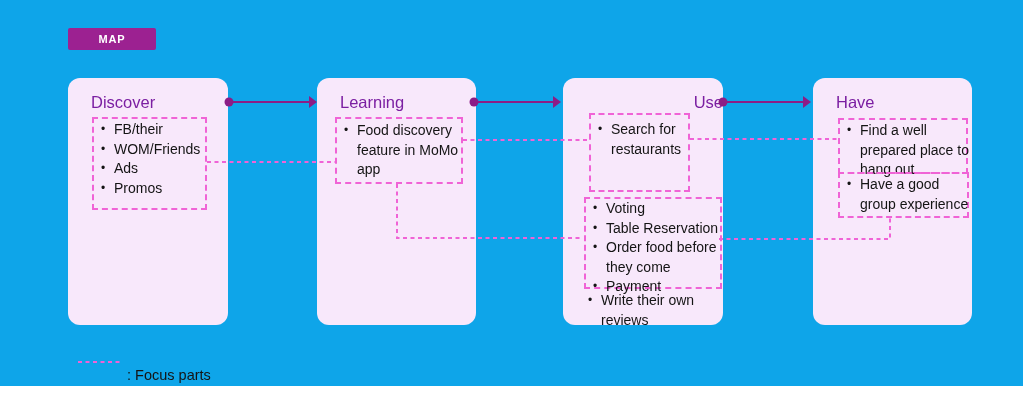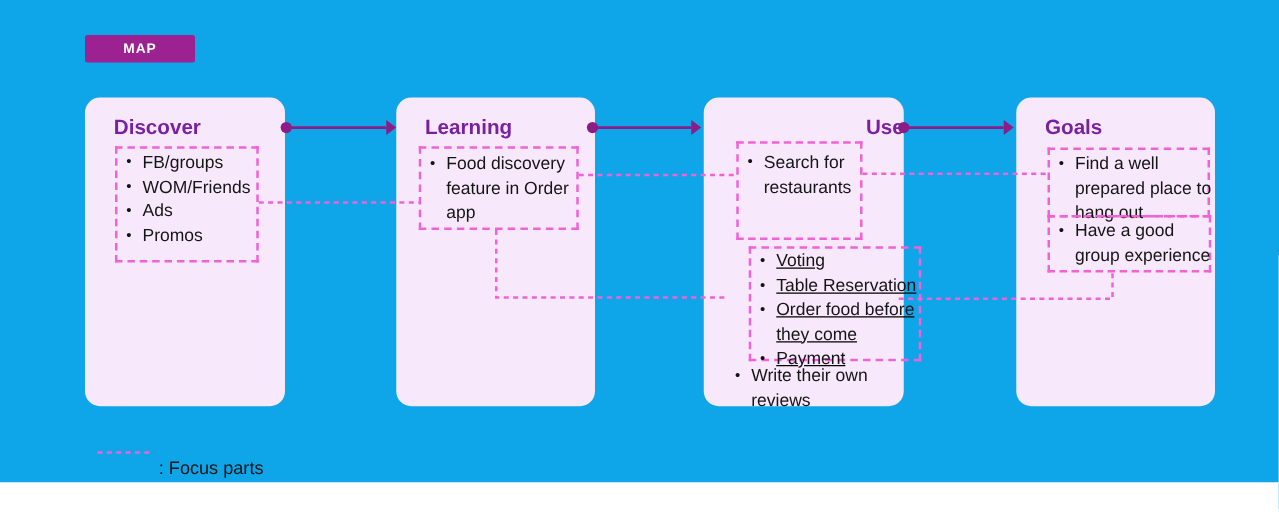--- a/index.html
+++ b/index.html
@@ -15,31 +15,31 @@
   }
   .card{
     position:absolute;top:78px;height:247px;
     background:var(--card-bg,#F8E8FB);border-radius:12px;
   }
   #card-discover{left:68px;width:160px;}
   #card-learning{left:317px;width:159px;}
   #card-use{left:563px;width:160px;text-align:right;}
   #card-goals{left:813px;width:159px;}
   .card h2{
-    margin:0;padding:15px 0 0 23px;font-size:16.5px;font-weight:700;
+    margin:0;padding:15px 0 0 23px;font-size:16.5px;font-weight:400;
     color:var(--heading,#7B1FA2);
   }
   .focus-box{
     position:absolute;border:2px dashed var(--focus-dashed,#F063D6);
     box-sizing:border-box;
   }
   #box-d1{left:92px;top:117px;width:115px;height:93px;}
   #box-l1{left:335px;top:117px;width:128px;height:67px;}
   #box-u1{left:589px;top:113px;width:101px;height:79px;}
-  #box-u2{left:599px;top:197px;width:138px;height:92px;text-decoration:underline;}
+  #box-u2{left:584px;top:197px;width:138px;height:92px;}
   #box-g1{left:838px;top:118px;width:130px;height:56px;}
   #box-g2{left:838px;top:172px;width:131px;height:46px;}
   ul.items{
     margin:0 -10px 0 0;padding:0;list-style:none;
     font-size:14px;line-height:19.5px;color:var(--text,#141414);
   }
   #box-d1 ul.items{padding-top:1px;}
   #box-l1 ul.items{padding-top:2px;}
   #box-u1 ul.items{padding-top:5px;}
   #box-u2 ul.items{padding-top:0;}
@@ -73,37 +73,37 @@
   <div class="card" id="card-discover">
     <h2>Discover</h2>
   </div>
   <div class="card" id="card-learning">
     <h2>Learning</h2>
   </div>
   <div class="card" id="card-use">
     <h2>Use</h2>
   </div>
   <div class="card" id="card-goals">
-    <h2>Goals</h2>
+    <h2>Have</h2>
   </div>
 
   <div class="focus-box" id="box-d1">
     <ul class="items">
 
-    <li>FB/groups</li>
+    <li>FB/their</li>
         <li>WOM/Friends</li>
         <li>Ads</li>
         <li>Promos</li>
       </ul>
   </div>
 
   <div class="focus-box" id="box-l1">
     <ul class="items">
 
-    <li>Food discovery feature in Order app</li>
+    <li>Food discovery feature in MoMo app</li>
       </ul>
   </div>
 
   <div class="focus-box" id="box-u1">
     <ul class="items">
 
     <li>Search for restaurants</li>
       </ul>
   </div>
 

